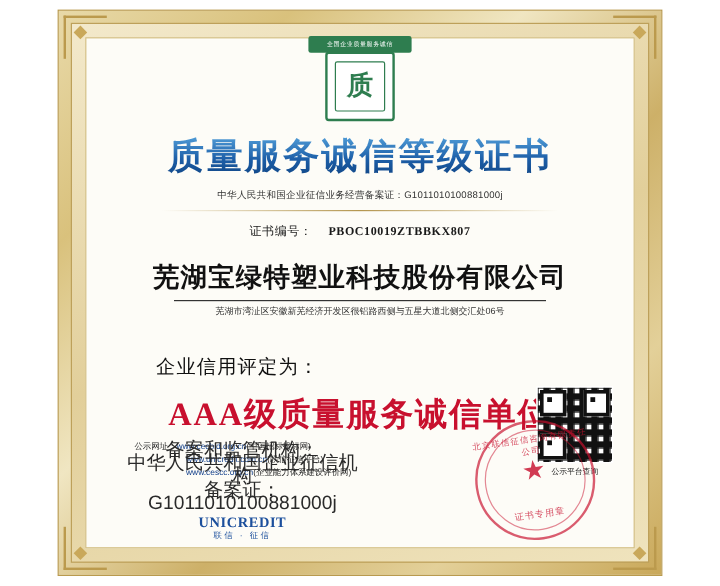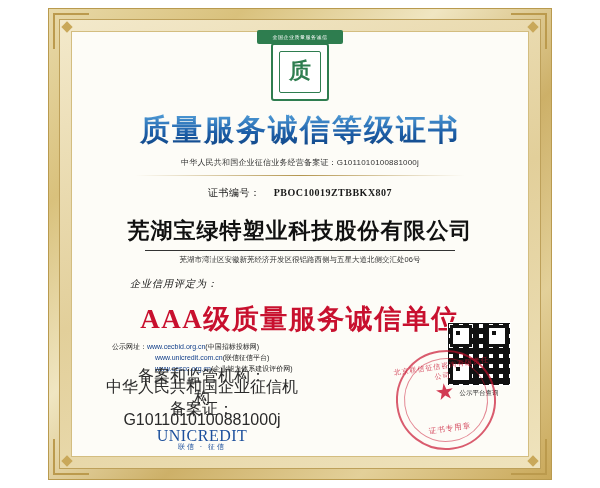--- a/index.html
+++ b/index.html
@@ -170,27 +170,26 @@
     width: 310px;
     height: 1px;
     background: #333;
   }
   .address {
     margin-top: 4px;
     font-size: 7.5px;
     color: #333;
   }
   .rating-label {
-    margin-top: 12px;
-    font-size: 10px;
+    margin-top: 31px;
+    font-size: 16px;
     color: #111;
     text-align: left;
     padding-left: 60px;
     letter-spacing: 1px;
-    font-style: italic;
   }
   .rating-value {
     margin-top: 10px;
     font-family: "Liberation Serif", serif;
     font-size: 27px;
     font-weight: bold;
     color: #c8102e;
     letter-spacing: 1.5px;
   }
   .dates {
@@ -258,22 +257,22 @@
   .footer-left {
     position: absolute;
     left: 32px;
     bottom: 6px;
     width: 200px;
     line-height: 11px;
   }
   .footer-brand {
     margin-top: 5px;
     font-family: "Liberation Serif", serif;
-    font-size: 16px;
-    font-weight: normal;
+    font-size: 12px;
+    font-weight: bold;
     color: #1c4f9c;
     letter-spacing: 0.5px;
   }
   .footer-brand-sub {
     font-size: 7px;
     color: #1c4f9c;
     letter-spacing: 2px;
   }
   .footer-right {
     position: absolute;

